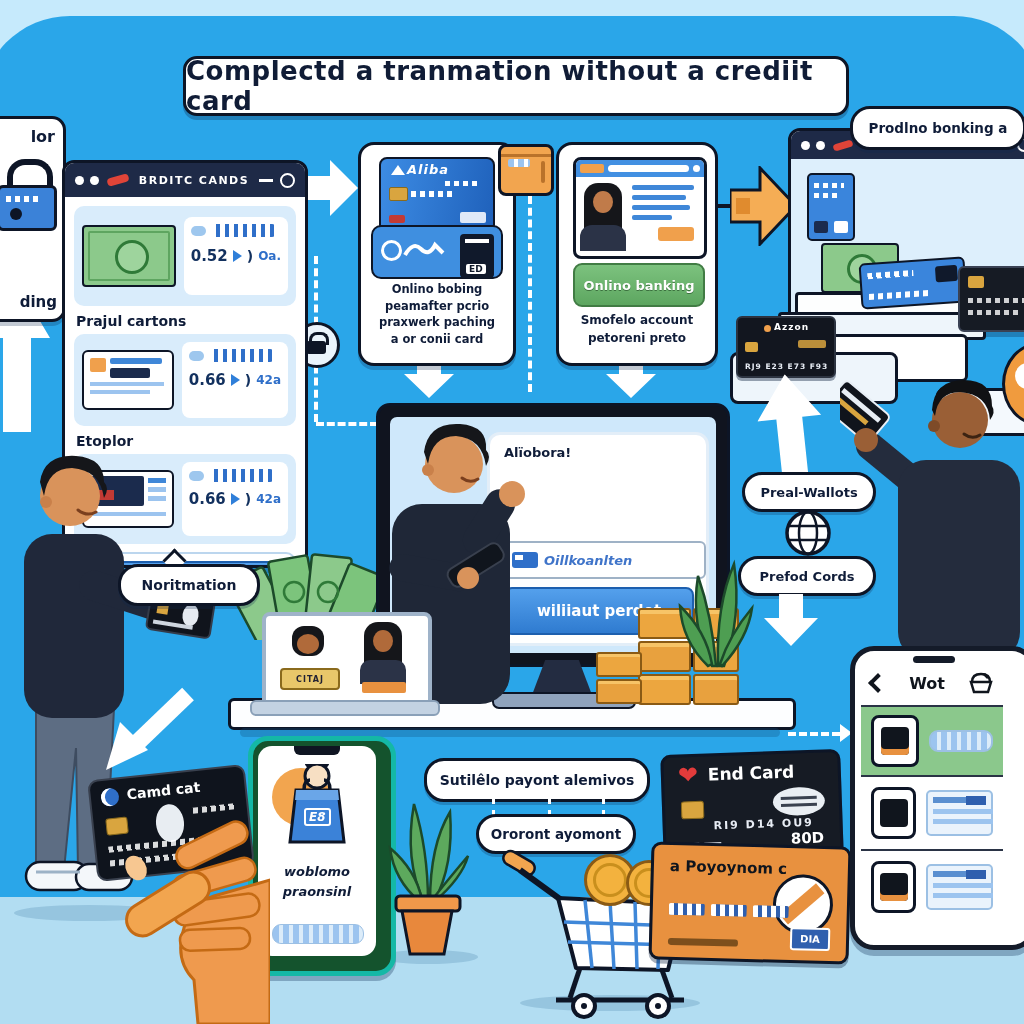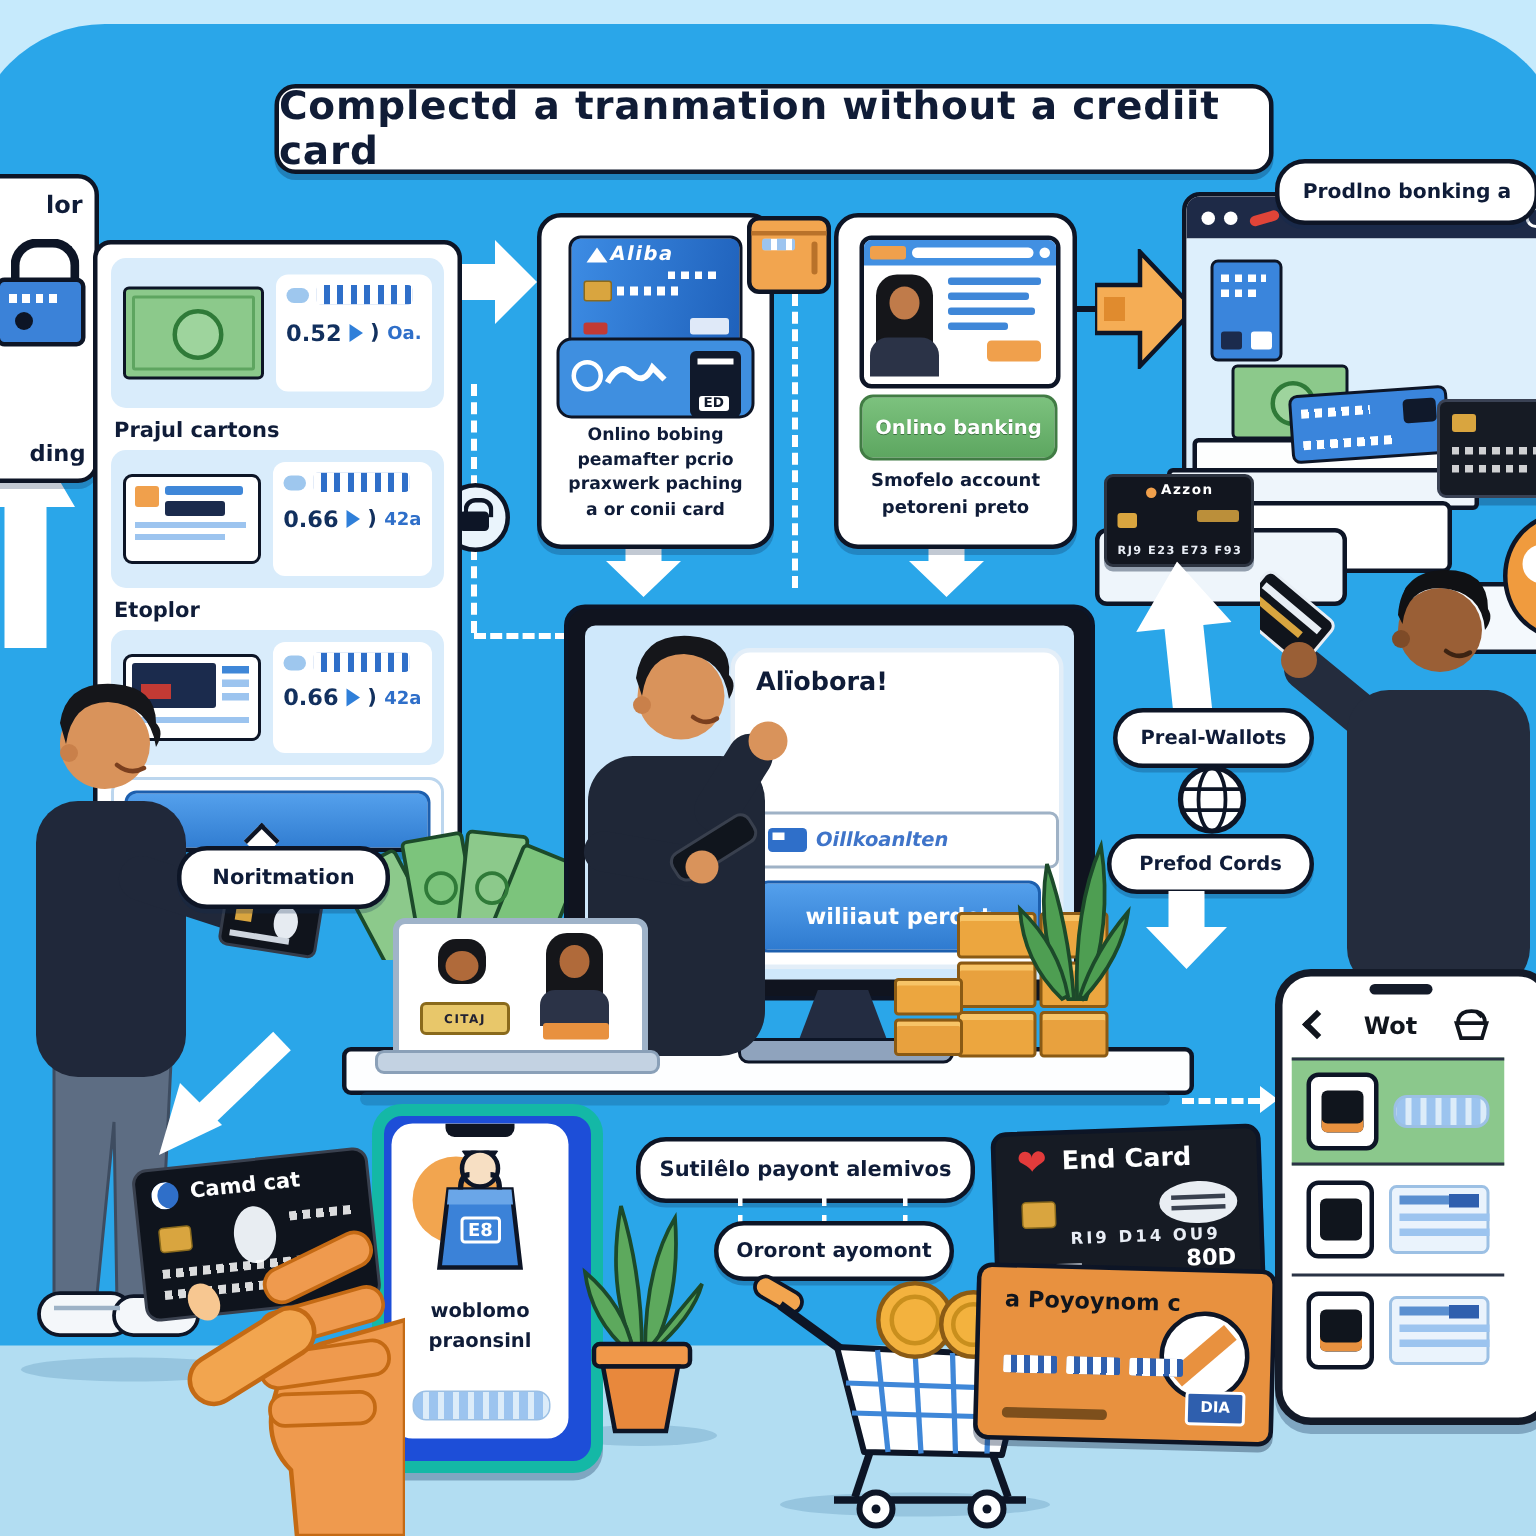--- a/index.html
+++ b/index.html
@@ -69,20 +69,28 @@
     <div style="position:absolute;left:24px;top:40px;width:34px;height:30px;border:6px solid #0d1526;border-bottom:none;border-radius:18px 18px 0 0;"></div>
     <div style="position:absolute;left:14px;top:66px;width:54px;height:40px;background:#3b82d8;border:3px solid #0d1526;border-radius:6px;">
       <div class="stripesW" style="position:absolute;left:6px;top:8px;width:36px;height:6px;"></div>
       <div style="position:absolute;left:10px;top:20px;width:12px;height:12px;background:#0d1526;border-radius:50%;"></div>
     </div>
     <div style="position:absolute;right:6px;bottom:8px;font-weight:800;font-size:15px;color:#0f1c38;">ding</div>
   </div>
 
   <div class="abs" style="left:62px;top:160px;width:240px;height:402px;background:#fff;border:3px solid #0d1526;border-radius:12px;
               box-shadow:0 5px 0 rgba(10,40,80,.3);overflow:hidden;">
+    <div style="height:34px;background:#1e2a47;display:flex;align-items:center;padding:0 10px;">
+      <span style="width:9px;height:9px;border-radius:50%;background:#fff;"></span>
+      <span style="width:9px;height:9px;border-radius:50%;background:#fff;margin-left:6px;"></span>
+      <span style="width:22px;height:8px;border-radius:5px;background:#e04438;margin-left:8px;transform:rotate(-16deg);"></span>
+      <span style="flex:1;text-align:center;color:#fff;font-size:11px;font-weight:800;letter-spacing:1.5px;">BRDITC CANDS</span>
+      <span style="width:14px;height:3px;background:#fff;margin-right:7px;"></span>
+      <span style="width:11px;height:11px;border:2.5px solid #fff;border-radius:50%;"></span>
+    </div>
     <div style="padding:9px;">
 
       <div style="background:#d9ecfb;border-radius:10px;height:84px;display:flex;align-items:center;padding:8px;gap:8px;">
         <div style="width:92px;height:58px;background:#8cc98b;border:2.5px solid #0d1526;border-radius:4px;position:relative;">
           <div style="position:absolute;inset:4px;border:2px solid #5ea560;border-radius:2px;"></div>
           <div style="position:absolute;left:31px;top:13px;width:28px;height:28px;border:3px solid #2f7a38;border-radius:50%;background:#9ed49d;"></div>
         </div>
         <div style="flex:1;background:#fff;border-radius:8px;height:64px;padding:7px;">
           <div style="display:flex;align-items:center;gap:5px;">
             <span style="width:15px;height:10px;background:#9ec7ee;border-radius:6px;"></span>
@@ -341,21 +349,21 @@
   <div class="abs pill" style="left:118px;top:564px;width:136px;height:36px;">
     <span style="font-size:14px;">Noritmation</span>
   </div>
 
   <div class="abs" style="left:228px;top:698px;width:562px;height:26px;background:#fdfeff;border:3px solid #0d1526;border-radius:6px;"></div>
   <div class="abs" style="left:240px;top:728px;width:540px;height:9px;background:rgba(16,80,130,.3);border-radius:5px;"></div>
 
   <div class="abs" style="left:376px;top:403px;width:348px;height:258px;background:#10141f;border:3px solid #0d1526;border-radius:14px;">
     <div style="position:absolute;inset:11px;background:#cfe8fb;border-radius:7px;overflow:hidden;">
       <div style="position:absolute;left:100px;top:18px;width:216px;height:208px;background:#fff;border-radius:10px;box-shadow:0 0 0 3px #e3eef8;">
-        <div style="position:absolute;left:14px;top:10px;font-weight:800;font-size:17px;color:#0f1c38;">Alïobora!</div>
+        <div style="position:absolute;left:14px;top:10px;font-weight:800;font-size:13px;color:#0f1c38;">Alïobora!</div>
         <div style="position:absolute;left:14px;top:106px;width:186px;height:34px;border:2px solid #9fb2c6;border-radius:6px;background:#fff;display:flex;align-items:center;padding:0 6px;gap:6px;">
           <span style="width:26px;height:16px;background:#2f6fc9;border-radius:3px;position:relative;">
             <span style="position:absolute;left:3px;top:3px;width:8px;height:5px;background:#fff;"></span>
           </span>
           <span style="font-style:italic;font-weight:700;font-size:13px;color:#3f74c9;">Oillkoanlten</span>
         </div>
         <div class="bluebtn" style="position:absolute;left:14px;top:152px;width:186px;height:44px;font-size:15px;">
           <span>wiliiaut perdot</span>
         </div>
       </div>
@@ -411,21 +419,21 @@
 
   <svg class="abs" style="left:672px;top:546px;" width="84" height="126" viewBox="0 0 84 126">
     <g fill="#4e9e52" stroke="#1c4a2a" stroke-width="2.5">
       <path d="M40,120 Q18,80 26,30 Q40,70 44,120 Z"></path>
       <path d="M46,120 Q44,60 62,18 Q70,70 52,120 Z"></path>
       <path d="M36,120 Q10,95 8,60 Q34,85 40,118 Z"></path>
       <path d="M50,120 Q76,92 80,62 Q58,88 48,118 Z"></path>
     </g>
   </svg>
 
-  <div class="abs" style="left:248px;top:736px;width:128px;height:220px;background:#1d4ed8;border:8px solid #14b8a6;border-radius:20px;padding:5px;box-shadow:0 5px 0 rgba(10,40,80,.3);">
+  <div class="abs" style="left:248px;top:736px;width:128px;height:220px;background:#14532d;border:5px solid #14b8a6;border-radius:20px;padding:5px;box-shadow:0 5px 0 rgba(10,40,80,.3);font-style:italic;">
     <div style="position:relative;width:118px;height:210px;background:#fff;border-radius:14px;overflow:hidden;">
       <div style="position:absolute;left:36px;top:0;width:46px;height:9px;background:#0f1522;border-radius:0 0 6px 6px;"></div>
       <div style="position:absolute;left:14px;top:22px;width:58px;height:58px;background:#f2a54f;border-radius:50%;"></div>
       <svg style="position:absolute;left:26px;top:18px;" width="66" height="84" viewBox="0 0 66 84">
         <path d="M22,2 Q33,-6 44,2" fill="none" stroke="#0d1526" stroke-width="4"></path>
         <circle cx="33" cy="12" r="12" fill="#f7dfc3" stroke="#0d1526" stroke-width="3"></circle>
         <path d="M12,26 L54,26 L60,78 L6,78 Z" fill="#3b82d8" stroke="#0d1526" stroke-width="3"></path>
         <path d="M12,26 L54,26 L55,36 L11,36 Z" fill="#6aa6e8"></path>
         <path d="M20,26 Q20,16 26,16 M46,26 Q46,16 40,16" fill="none" stroke="#0d1526" stroke-width="3.5"></path>
       </svg>

